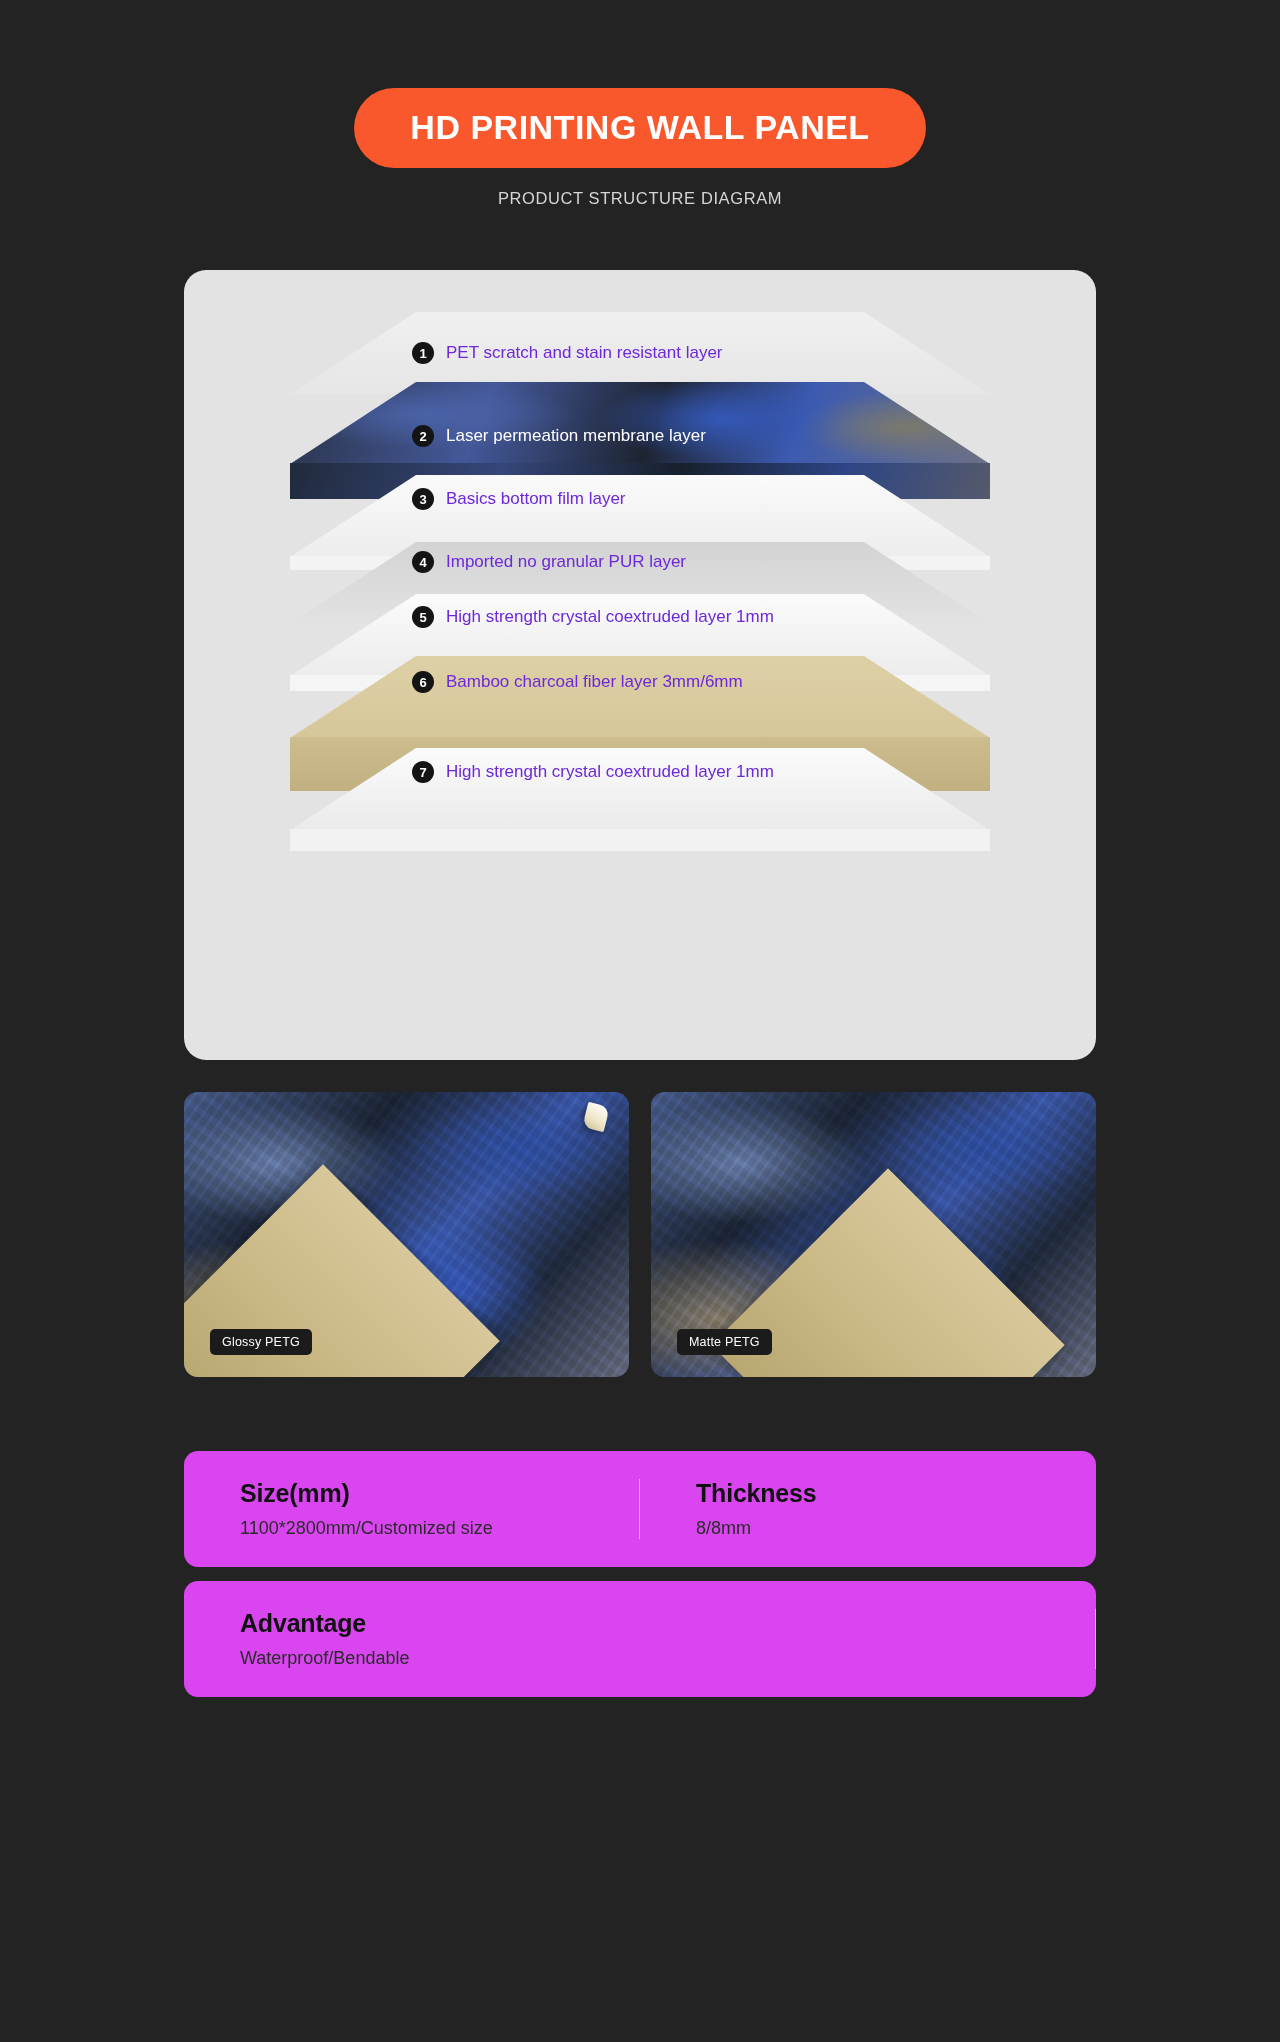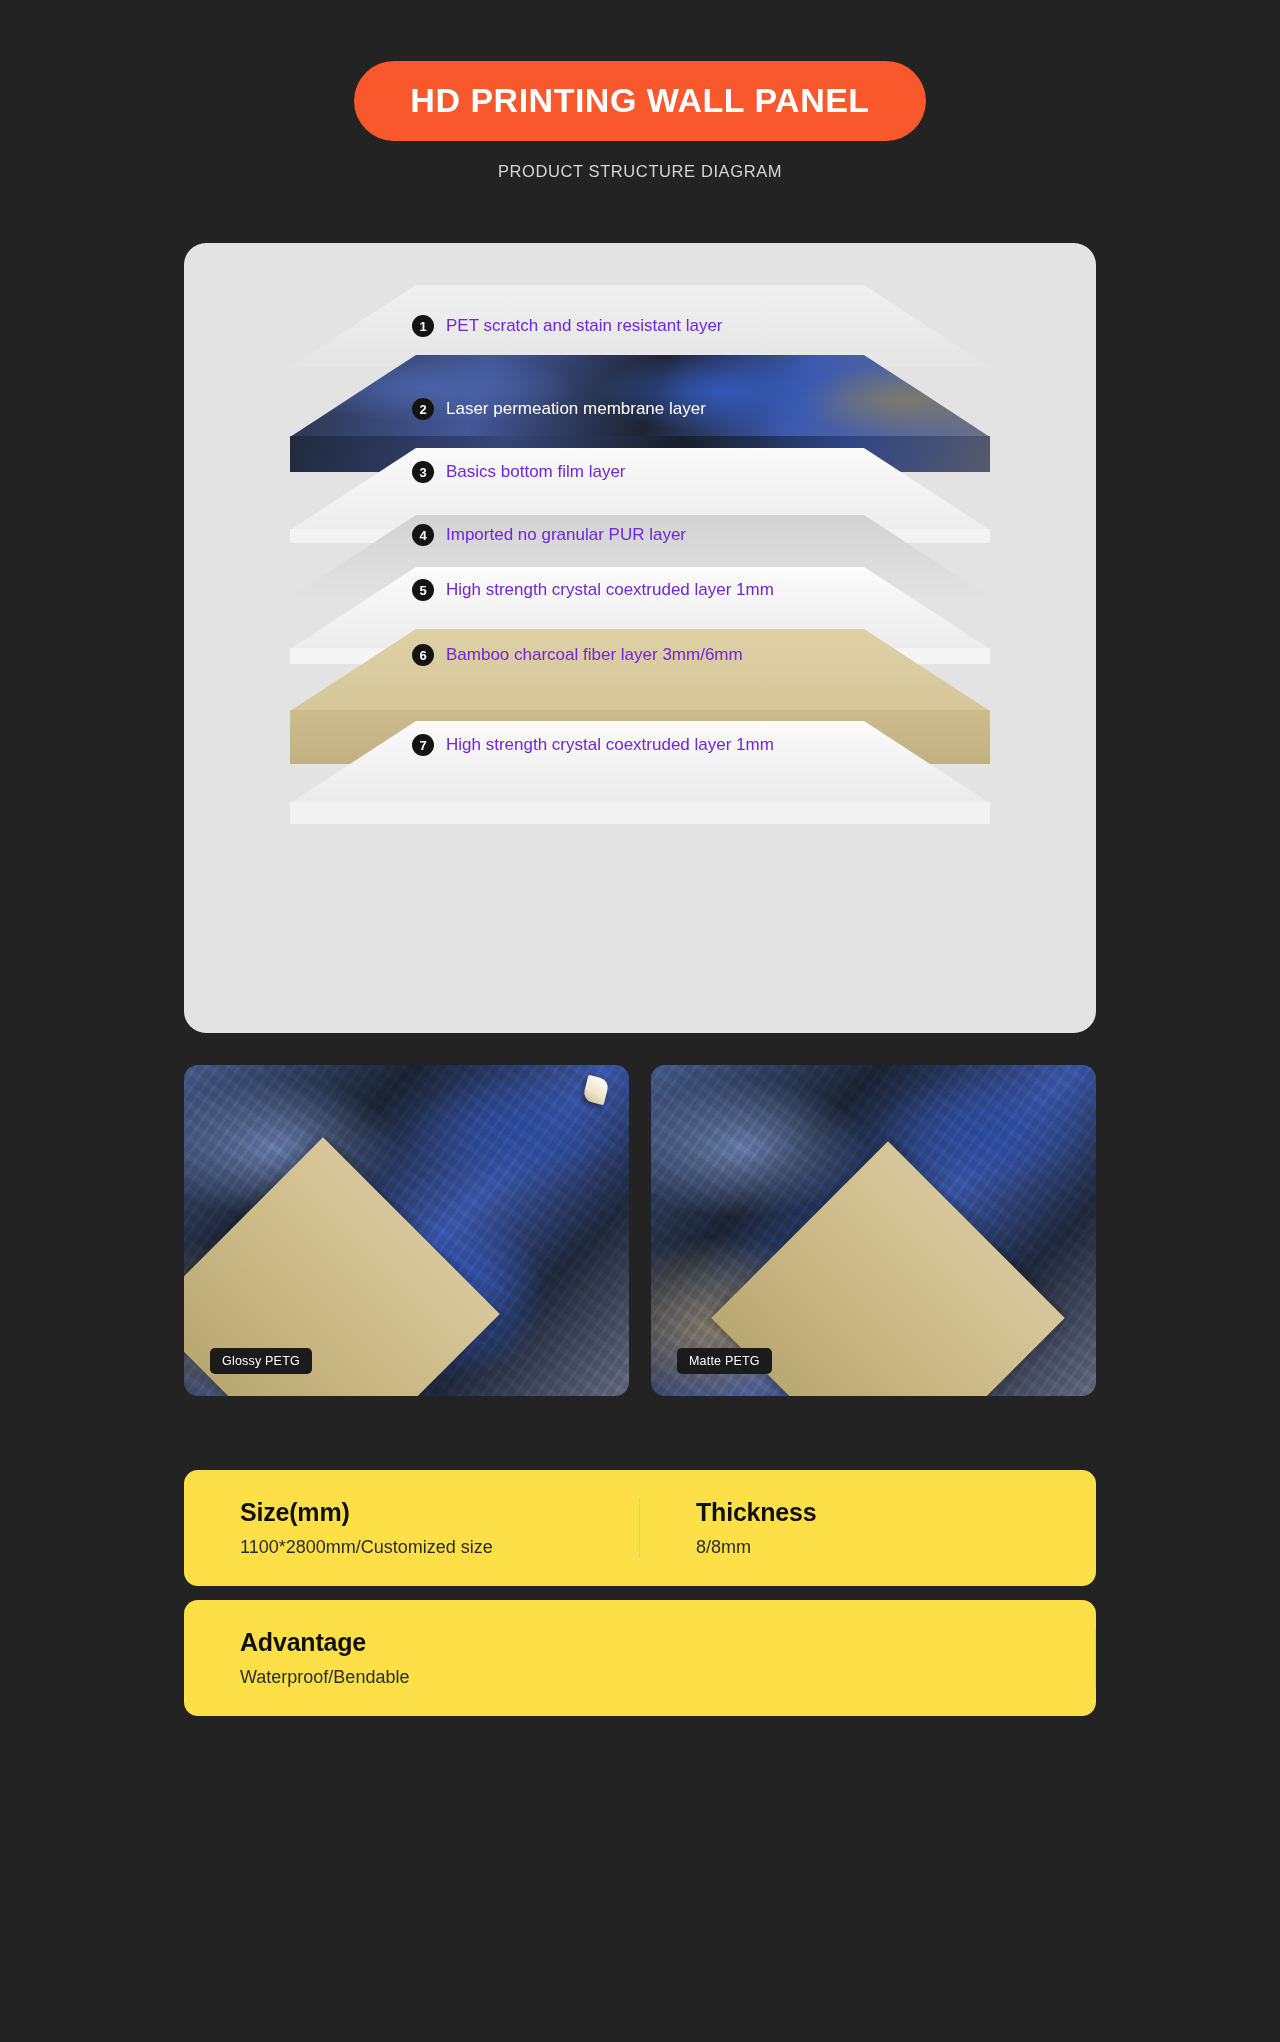--- a/index.html
+++ b/index.html
@@ -10,21 +10,21 @@
   }
   body {
     width: 1280px;
     min-height: 2042px;
     position: relative;
     overflow-x: hidden;
   }
 
   
   .header {
-    padding-top: 61px;
+    padding-top: 88px;
     text-align: center;
   }
   .title-pill {
     display: inline-block;
     background: #f9572c;
     color: #ffffff;
     font-size: 34px;
     font-weight: bold;
     letter-spacing: 0.5px;
     padding: 22px 56px 24px 56px;
@@ -104,21 +104,21 @@
   
   .samples {
     width: 912px;
     margin: 32px auto 0 auto;
     display: flex;
     gap: 22px;
   }
   .sample {
     position: relative;
     width: 445px;
-    height: 331px;
+    height: 285px;
     border-radius: 14px;
     overflow: hidden;
   }
   .sample .marble {
     position: absolute;
     inset: 0;
     background:
       radial-gradient(ellipse 40% 30% at 20% 25%, #6a7fa8 0%, rgba(30,40,60,0) 70%),
       radial-gradient(ellipse 35% 25% at 75% 20%, #2f4f9e 0%, rgba(20,30,60,0) 70%),
       radial-gradient(ellipse 30% 35% at 60% 70%, #3a5ec0 0%, rgba(20,25,45,0) 72%),
@@ -171,21 +171,21 @@
   .specs {
     width: 912px;
     margin: 74px auto 0 auto;
     display: flex;
     flex-direction: column;
     gap: 14px;
     padding-bottom: 74px;
   }
   .spec-row {
     display: flex;
-    background: #fde047;
+    background: #d946ef;
     border-radius: 14px;
     height: 116px;
     align-items: center;
   }
   .spec-cell {
     flex: 1 1 50%;
     padding: 0 56px;
     display: flex;
     flex-direction: column;
     justify-content: center;

